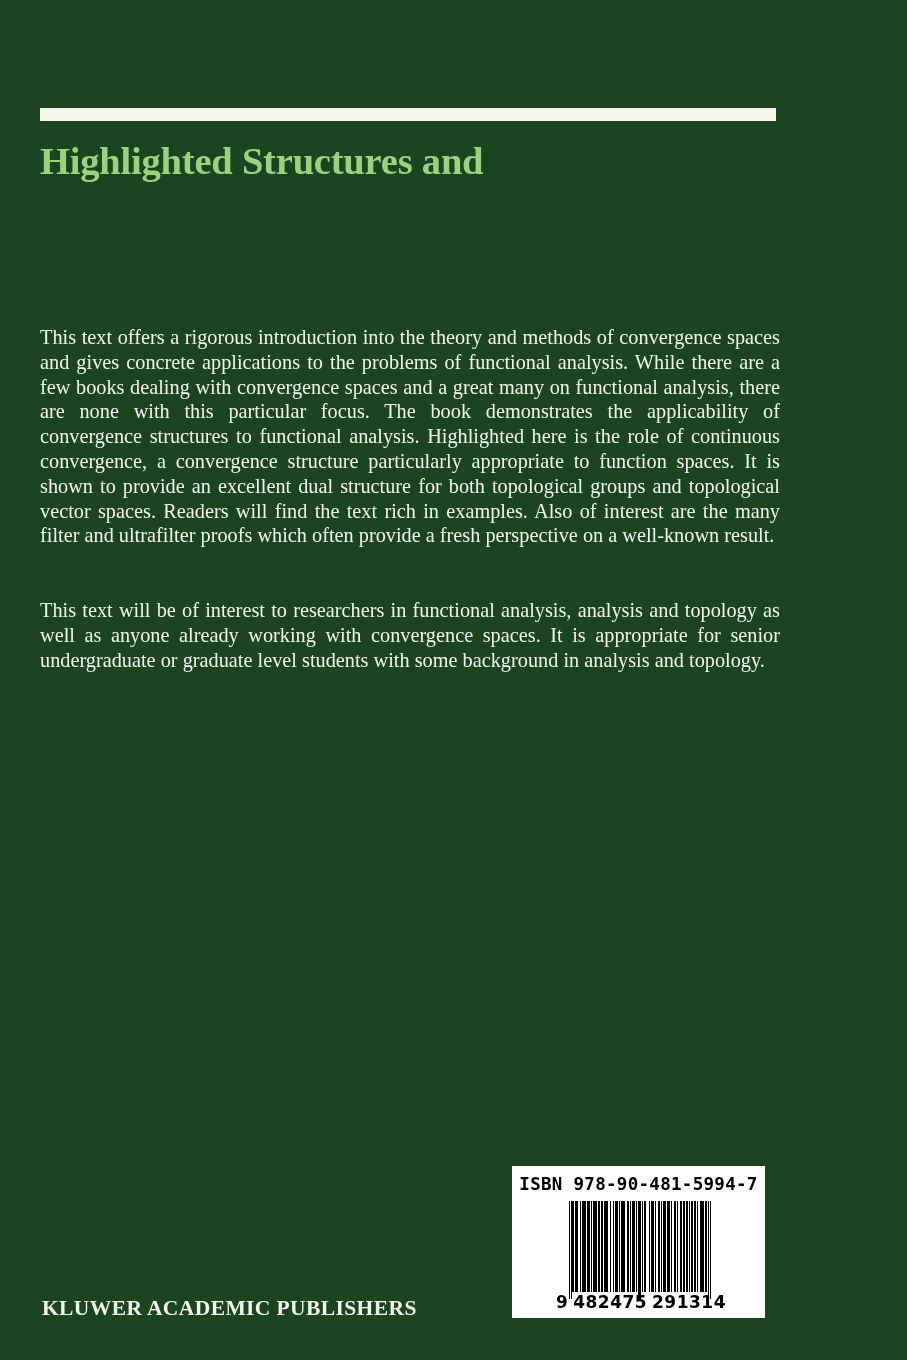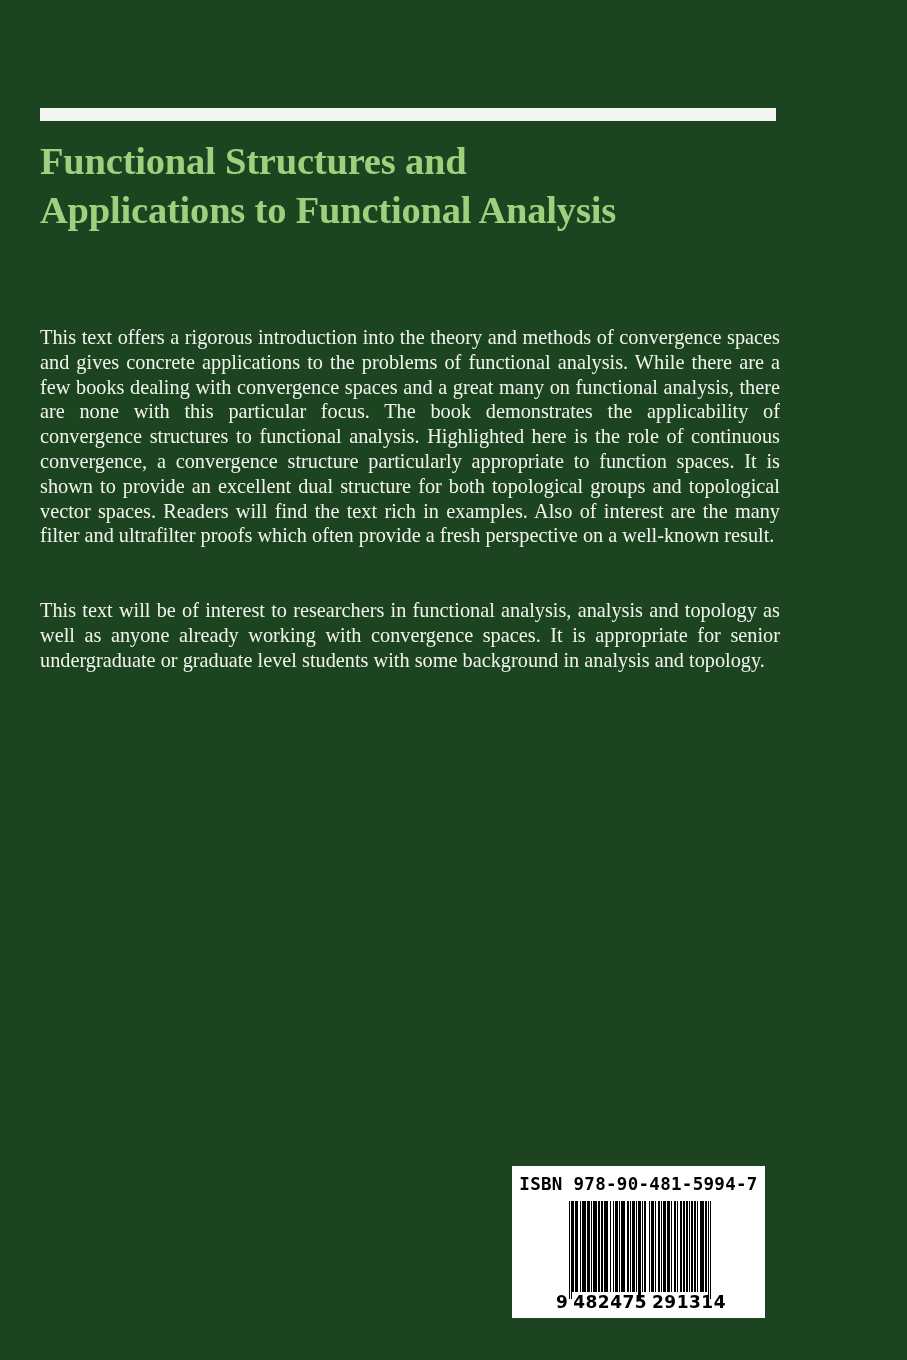--- a/index.html
+++ b/index.html
@@ -179,35 +179,35 @@
   }
 </style>
 </head>
 <body>
 
 <div class="cover">
 
   <div class="top-rule"></div>
 
   <div class="title-block">
-    <div class="title-line">Functional Structures and</div>
-    <div class="title-line">Applications to Functional Analysis</div>
+    <div class="title-line">Highlighted Structures and</div>
   </div>
 
 
   <div class="blurb">
     <p>This text offers a rigorous introduction into the theory and methods of convergence spaces and gives concrete applications to the problems of functional analysis. While there are a few books dealing with convergence spaces and a great many on functional analysis, there are none with this particular focus. The book demonstrates the applicability of convergence structures to functional analysis. Highlighted here is the role of continuous convergence, a convergence structure particularly appropriate to function spaces. It is shown to provide an excellent dual structure for both topological groups and topological vector spaces. Readers will find the text rich in examples. Also of interest are the many filter and ultrafilter proofs which often provide a fresh perspective on a well-known result.</p>
   </div>
 
   <div class="audience-block">
     <div class="audience-body">
       <p>This text will be of interest to researchers in functional analysis, analysis and topology as well as anyone already working with convergence spaces. It is appropriate for senior undergraduate or graduate level students with some background in analysis and topology.</p>
     </div>
   </div>
 
+  <div class="publisher">KLUWER ACADEMIC PUBLISHERS</div>
 
   <div class="barcode-panel">
     <div class="isbn-text">ISBN 978-90-481-5994-7</div>
     <div class="barcode-bars" id="barcode-bars">
         <div class="bar guard" style="width: 0.821839px; flex: 0 0 0.821839px;"></div>
         <div class="sp" style="width: 0.821839px; flex: 0 0 0.821839px;"></div>
         <div class="bar guard" style="width: 0.821839px; flex: 0 0 0.821839px;"></div>
         <div class="sp" style="width: 0.821839px; flex: 0 0 0.821839px;"></div>
         <div class="bar" style="width: 0.821839px; flex: 0 0 0.821839px;"></div>
         <div class="bar" style="width: 0.821839px; flex: 0 0 0.821839px;"></div>

